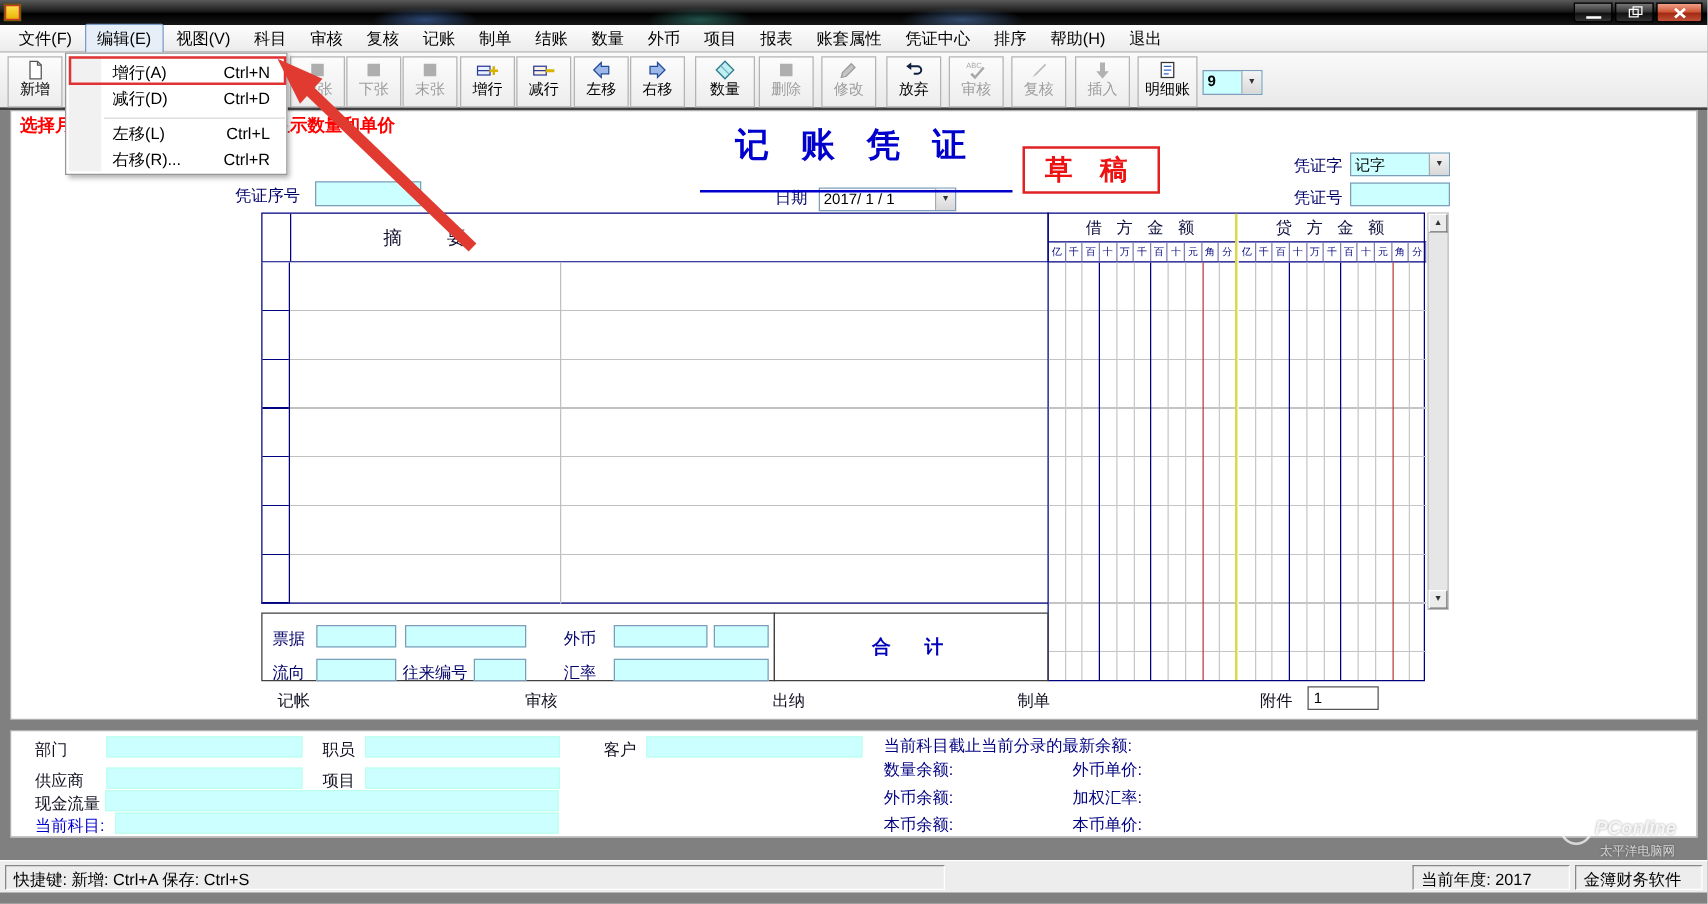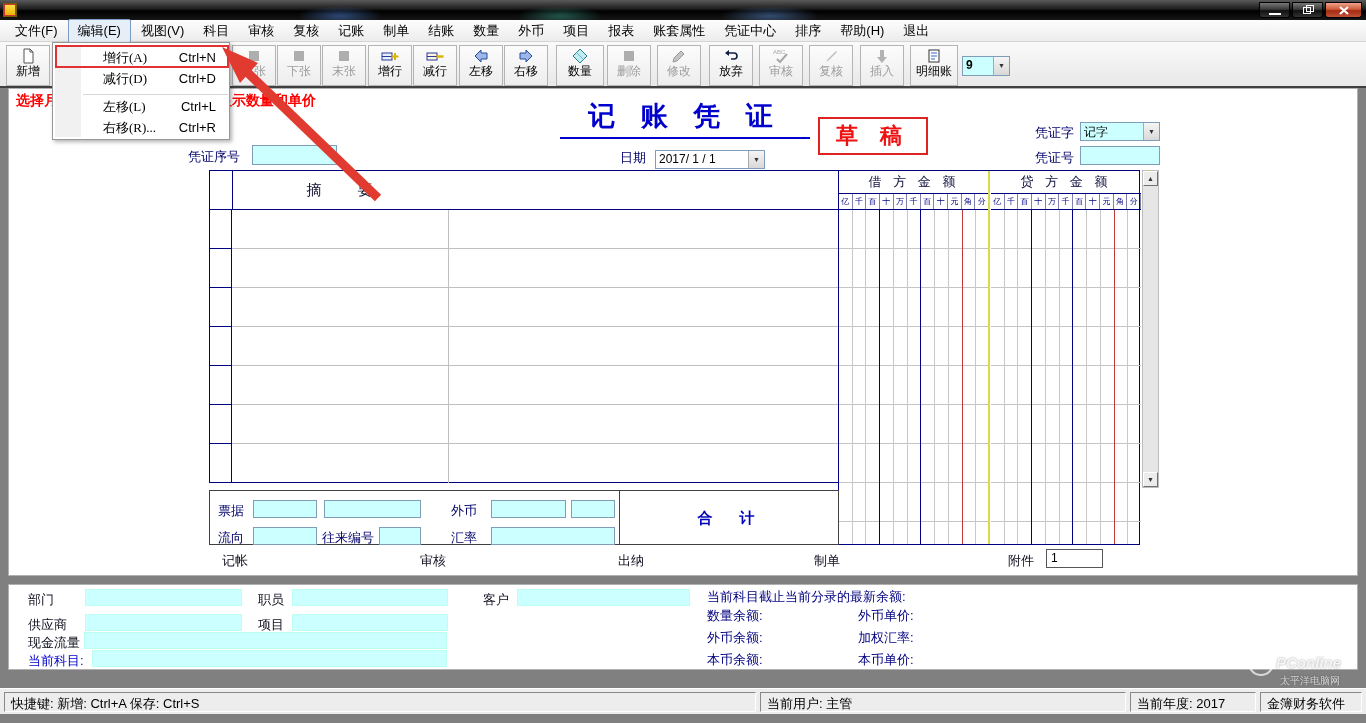--- a/index.html
+++ b/index.html
@@ -60,30 +60,30 @@
   
   .client-panel { left:8px; top:88px; width:1350px; height:488px; background:#fff; border:1px solid #b0b0b0; }
   .bottom-panel { left:8px; top:584px; width:1350px; height:86px; background:#fff; border:1px solid #b0b0b0; }
 
   
   .hint { position:absolute; top:92px; color:#f00; font-weight:bold; font-size:14px; z-index:4; white-space:nowrap; }
   .edit-menu { left:52px; top:42px; width:178px; height:98px; background:#fff;
     border:1px solid #979797; box-shadow:2px 2px 4px rgba(0,0,0,.3); z-index:5; }
   .edit-menu .gutter { position:absolute; left:2px; top:2px; width:26px; height:92px; background:#f1f1f1; }
   .em-item { position:absolute; left:3px; width:172px; height:21px; display:flex; align-items:center; font-size:13px; }
-  .em-item .em-label { padding-left:47px;font-family:Liberation Serif, serif; }
+  .em-item .em-label { padding-left:34px; }
   .em-item .em-short { margin-left:auto; padding-right:12px; }
   .em-sep { position:absolute; left:30px; top:93px; width:145px; height:1px; background:#d7d7d7; }
   .anno-box { left:55px; top:45px; width:174px; height:23px; border:2px solid #e03232; z-index:6; background:transparent; }
   .anno-arrow { left:0; top:0; width:1366px; height:723px; z-index:7; pointer-events:none; }
 
   
   .v-title { left:560px; top:98px; width:250px; text-align:center;
     font-size:27px; font-weight:bold; letter-spacing:9px; color:#0000cc;
-    border-bottom:2px solid #0000cc; padding-bottom:3px; z-index:1; }
+    border-bottom:2px solid #0000cc; padding-bottom:18px; z-index:1; }
   .draft-box { left:818px; top:117px; width:110px; height:38px; border:2px solid #e02222;
     text-align:center; line-height:34px; font-size:22px; font-weight:bold; letter-spacing:8px; color:#ee1111; }
   .flabel { position:absolute; font-size:13px; color:#00006a; white-space:nowrap; }
   .cyan-box { position:absolute; background:#ccffff; border:1px solid #7f9db9; }
 
   
   .hdr-band { left:209px; top:170px; width:630px; height:40px; border:1px solid #000080; }
   .hdr-cell { position:absolute; top:0; height:38px; border-left:1px solid #000080;
     font-size:15px; color:#101030; display:flex; align-items:center; }
   .text-body { left:209px; top:210px; width:630px; height:273px;
@@ -460,21 +460,20 @@
 <span class="bal-label" style="left:707px; top:588px;">当前科目截止当前分录的最新余额:</span>
 <span class="bal-label" style="left:707px; top:607px;">数量余额:</span>
 <span class="bal-label" style="left:858px; top:607px;">外币单价:</span>
 <span class="bal-label" style="left:707px; top:629px;">外币余额:</span>
 <span class="bal-label" style="left:858px; top:629px;">加权汇率:</span>
 <span class="bal-label" style="left:707px; top:651px;">本币余额:</span>
 <span class="bal-label" style="left:858px; top:651px;">本币单价:</span>
 
 <div class="abs statusbar">
   <div class="sb-panel" style="left:4px; width:752px;">快捷键: 新增: Ctrl+A  保存: Ctrl+S</div>
-  <div class="sb-panel" style="left:760px; width:366px;">当前用户: 主管</div>
   <div class="sb-panel" style="left:1130px; width:126px;">当前年度: 2017</div>
   <div class="sb-panel" style="left:1260px; width:102px;">金簿财务软件</div>
 </div>
 
 <div class="abs watermark">
   <span class="wm-circle"></span>
   <span class="wm-brand">PConline</span>
   <span class="wm-site">太平洋电脑网</span>
 </div>
 

